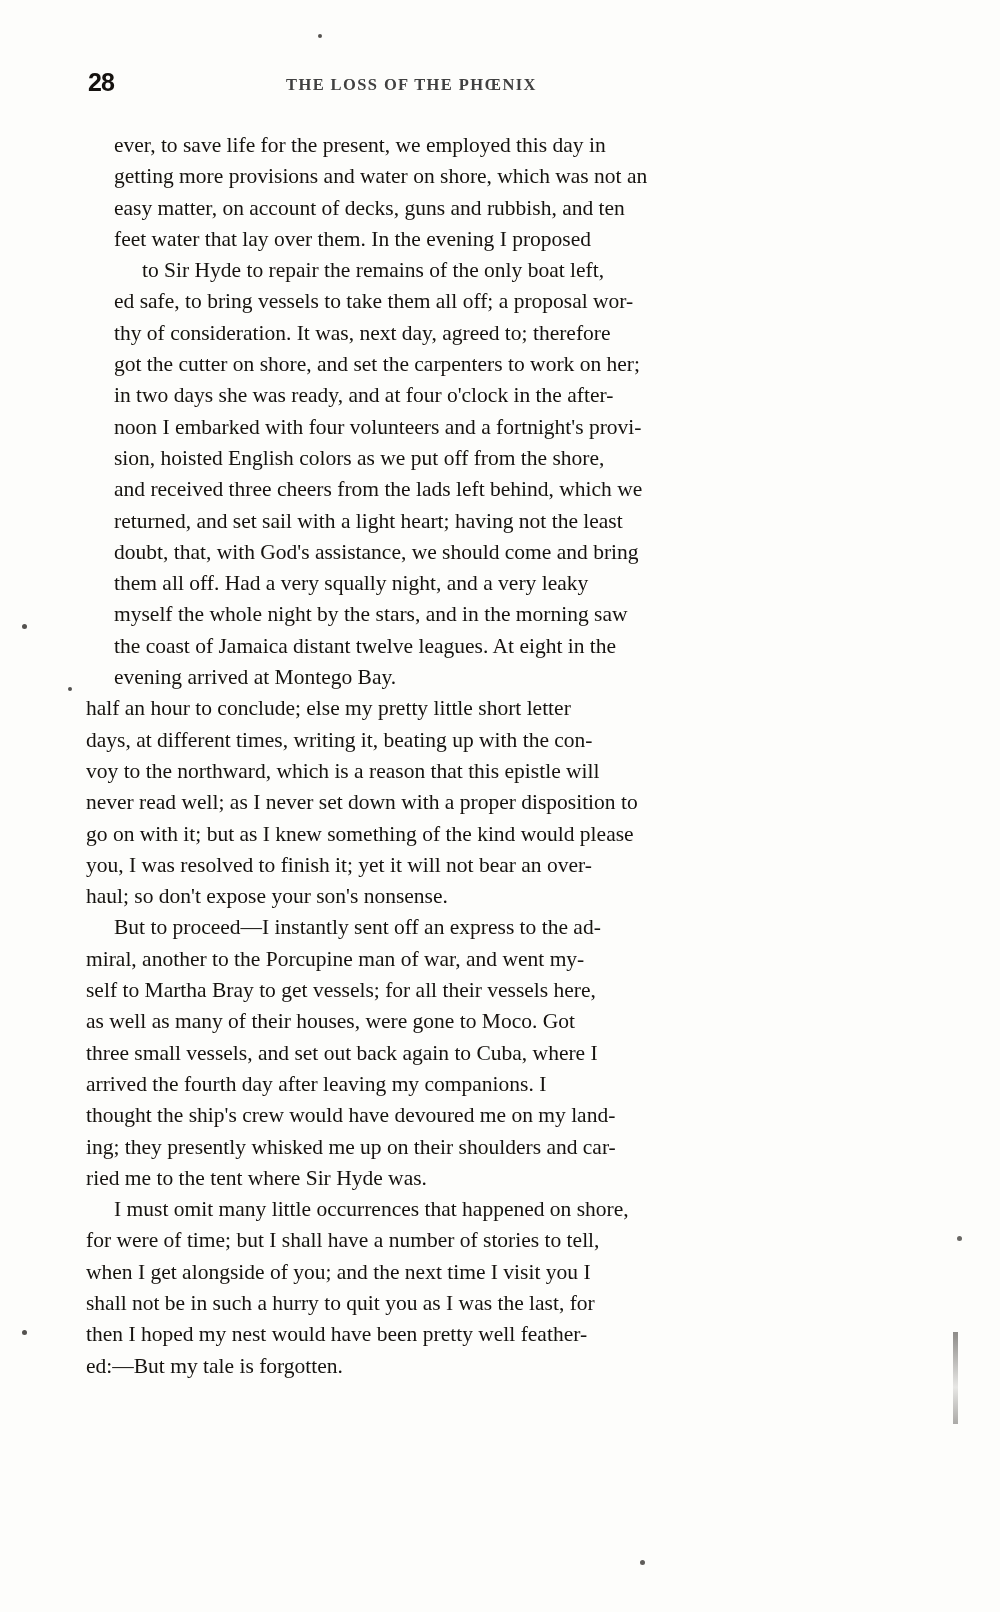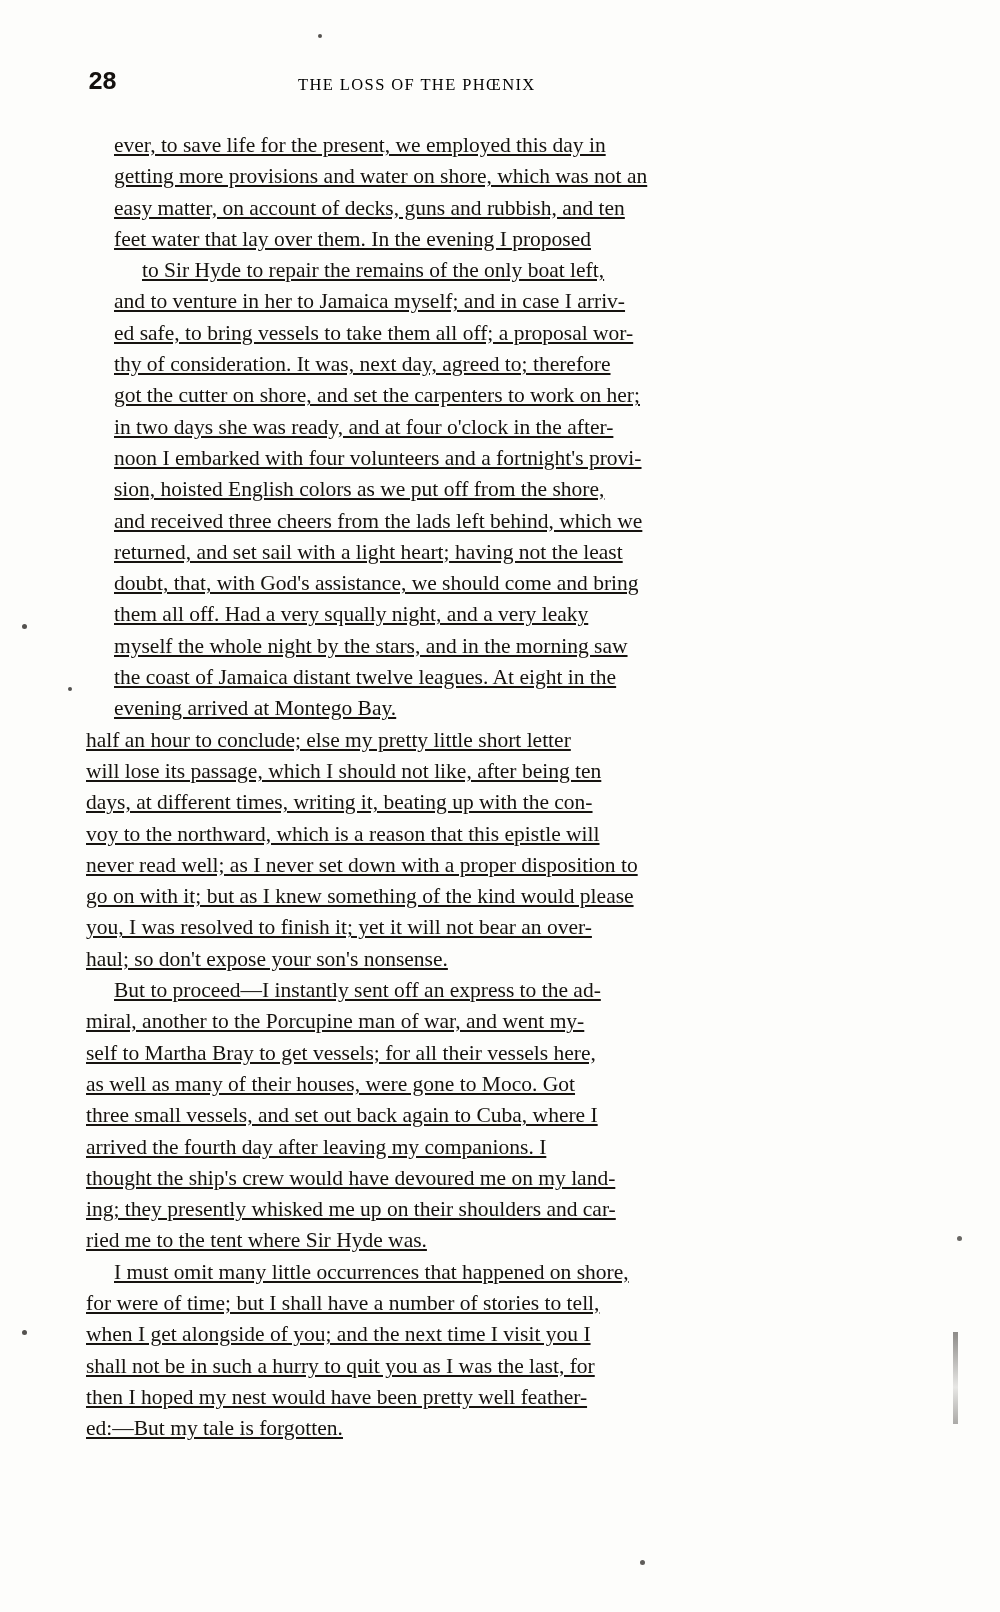--- a/index.html
+++ b/index.html
@@ -24,35 +24,35 @@
     position: absolute;
     top: 68px;
     left: 88px;
     width: 700px;
     height: 30px;
   }
   .folio {
     position: absolute;
     left: 0;
     top: 0;
-    font-family: Liberation Mono, monospace;
+    font-family: Liberation Sans, sans-serif;
     font-weight: bold;
     font-size: 25px;
     letter-spacing: -1px;
     color: #15120f;
   }
   .running-head {
     position: absolute;
-    left: 210px;
+    left: 198px;
     top: 7px;
     font-family: "Liberation Serif", serif;
-    font-weight: normal;
+    font-weight: bold;
     font-size: 16.5px;
     letter-spacing: 1.4px;
-    color: #000000;
+    color: #404040;
     white-space: nowrap;
   }
   .body-text {
     position: absolute;
     top: 130px;
     left: 86px;
     width: 822px;
     font-size: 21.5px;
     line-height: 31.3px;
     text-align: justify;
@@ -60,21 +60,20 @@
   }
   .body-text p {
     margin: 0;
   }
   .body-text p.indent {
     text-indent: 28px;
   }
   .line {
     display: block;
     white-space: nowrap;
-    text-decoration: underline;
   }
   .line.just {
     display: flex;
     justify-content: space-between;
   }
   .line.just > span { display: inline-block; }
   .ind {
     padding-left: 28px;
   }
   .smudge-left {
@@ -144,39 +143,37 @@
   <div class="body-text">
 
     <p class="indent">
       <span class="line just">
           <span>ever, to save life for the present, we employed this day in</span>
         </span>
       <span class="line">getting more provisions and water on shore, which was not an</span>
       <span class="line">easy matter, on account of decks, guns and rubbish, and ten</span>
       <span class="line">feet water that lay over them.    In the evening I proposed</span>
       <span class="line ind">to Sir Hyde to repair the remains of the only boat left,</span>
-      <span class="line">and to venture in her to Jamaica myself; and in case I arriv-</span>
       <span class="line">ed safe, to bring vessels to take them all off; a proposal wor-</span>
       <span class="line">thy of consideration.    It was, next day, agreed to; therefore</span>
       <span class="line">got the cutter on shore, and set the carpenters to work on her;</span>
       <span class="line">in two days she was ready, and at four o'clock in the after-</span>
       <span class="line">noon I embarked with four volunteers and a fortnight's provi-</span>
       <span class="line">sion, hoisted English colors as we put off from the shore,</span>
       <span class="line">and received three cheers from the lads left behind, which we</span>
       <span class="line">returned, and set sail with a light heart; having not the least</span>
       <span class="line">doubt, that, with God's assistance, we should come and bring</span>
       <span class="line">them all off.   Had a very squally night, and a very leaky</span>
       <span class="line">myself the whole night by the stars, and in the morning saw</span>
       <span class="line">the coast of Jamaica distant twelve leagues.    At eight in the</span>
       <span class="line">evening arrived at Montego Bay.</span>
     </p>
 
     <p>
       <span class="line">half an hour to conclude; else my pretty little short letter</span>
-      <span class="line">will lose its passage, which I should not like, after being ten</span>
       <span class="line">days, at different times, writing it, beating up with the con-</span>
       <span class="line">voy to the northward, which is a reason that this epistle will</span>
       <span class="line">never read well; as I never set down with a proper disposition to</span>
       <span class="line">go on with it; but as I knew something of the kind would please</span>
       <span class="line">you, I was resolved to finish it; yet it will not bear an over-</span>
       <span class="line">haul; so don't expose your son's nonsense.</span>
     </p>
 
     <p>
       <span class="line ind">But to proceed—I instantly sent off an express to the ad-</span>

